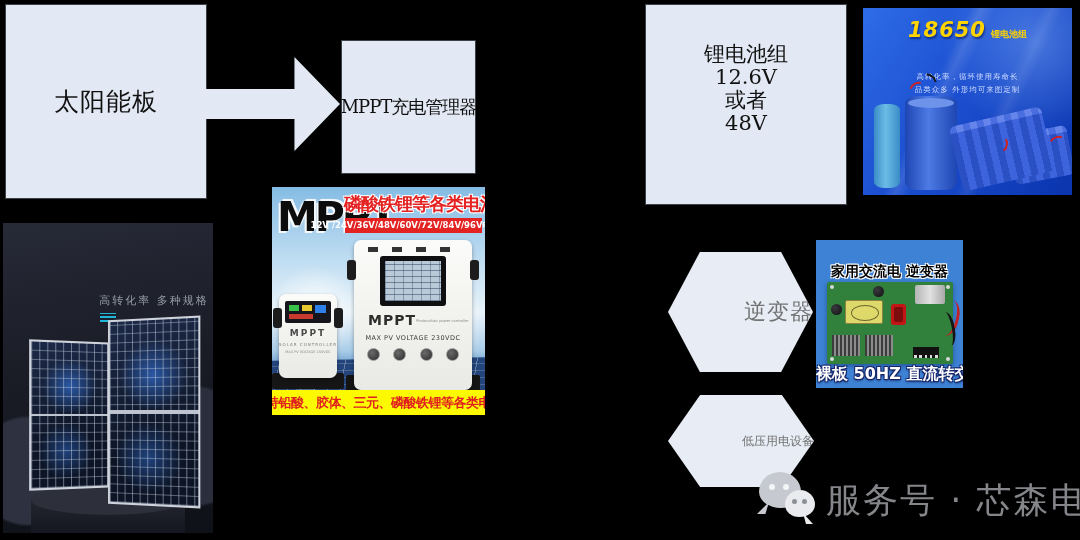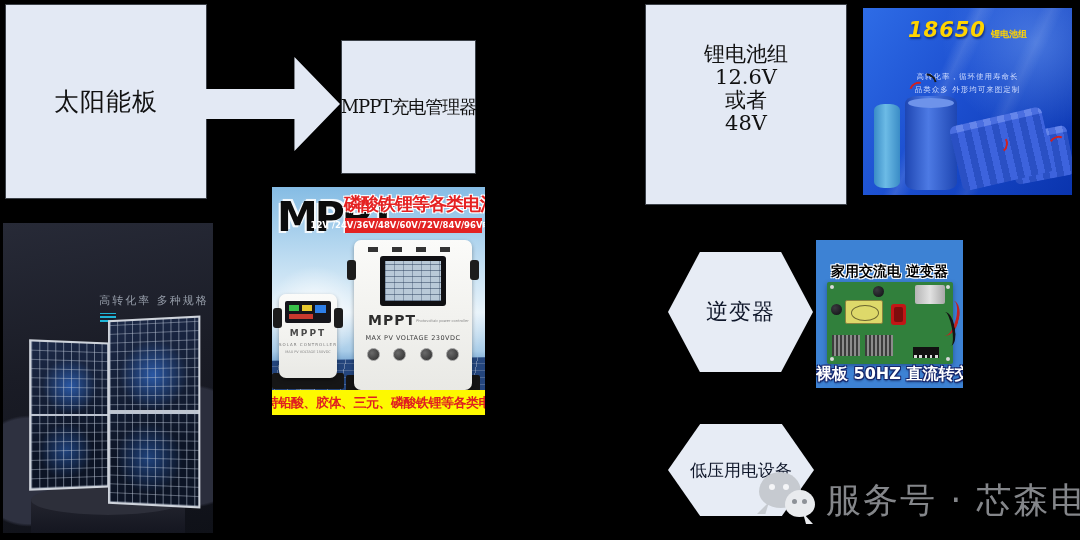--- a/index.html
+++ b/index.html
@@ -19,25 +19,25 @@
   .box-battery div { text-align:center; }
 
   .flow-arrow {
     position:absolute; left:206px; top:57px; width:134px; height:94px; background:#e3e9f4;
     clip-path:polygon(0 34%, 66% 34%, 66% 0%, 100% 50%, 66% 100%, 66% 66%, 0 66%);
   }
 
   .hex {
     position:absolute; background:#e7ecf5;
     clip-path:polygon(22% 0, 78% 0, 100% 50%, 78% 100%, 22% 100%, 0 50%);
-    display:flex; align-items:center; justify-content:center;
-    font-family:Liberation Sans, sans-serif; color:#0f172a;
+    display:flex; align-items:center; justify-content:flex-end;
+    font-family:Liberation Sans, sans-serif; color:#737373;
   }
   .hex-inverter { left:668px; top:252px; width:145px; height:120px; font-size:22px; letter-spacing:1px; }
-  .hex-load     { left:668px; top:395px; width:146px; height:92px; font-size:17px;margin-top:29px; }
+  .hex-load     { left:668px; top:395px; width:146px; height:92px; font-size:12px; }
 
   
   .img-solar {
     position:absolute; left:3px; top:223px; width:210px; height:310px; overflow:hidden;
     background:
       radial-gradient(circle at 12% 80%, #2e3140 0 17%, rgba(0,0,0,0) 18%),
       radial-gradient(circle at 90% 72%, #2b2e3c 0 20%, rgba(0,0,0,0) 21%),
       linear-gradient(170deg,#272a37 0%,#1a1c26 45%,#0f1118 100%);
   }
   .solar-title { position:absolute; left:0; top:38px; width:100%; text-align:center; color:#f4f6f9; font-size:22px; font-weight:bold; letter-spacing:1px; }

